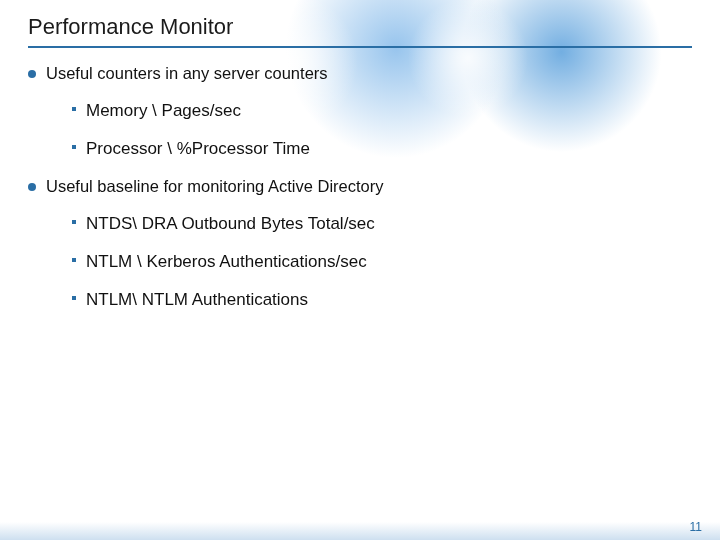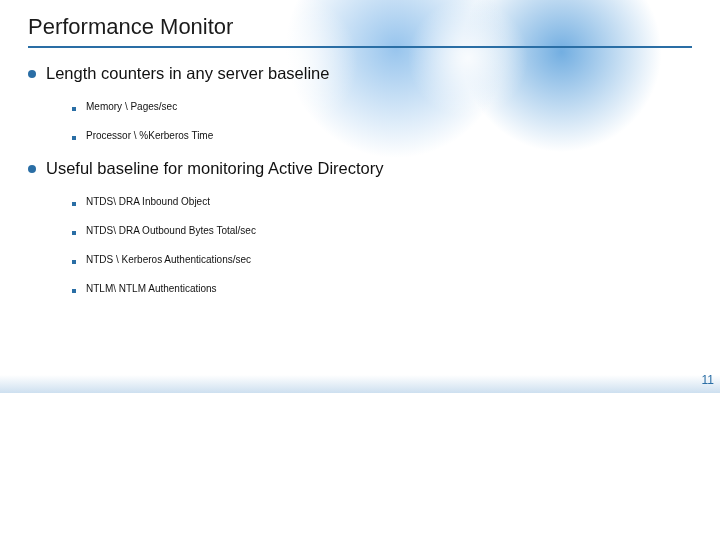--- a/index.html
+++ b/index.html
@@ -7,21 +7,21 @@
     padding: 0;
     width: 720px;
     height: 540px;
     font-family: Verdana, Geneva, sans-serif;
     background: #ffffff;
     overflow: hidden;
     position: relative;
   }
   .slide {
     width: 720px;
-    height: 393px;
+    height: 540px;
     position: relative;
     box-sizing: border-box;
     background:
       radial-gradient(circle at 40% 62px, rgba(255,255,255,0.9) 0, rgba(255,255,255,0.0) 70px),
       radial-gradient(circle at 65% 58px, rgba(255,255,255,0.85) 0, rgba(255,255,255,0.0) 60px),
       radial-gradient(circle at 55% 48px, rgba(140,190,235,0.9) 0, rgba(140,190,235,0.0) 110px),
       radial-gradient(circle at 78% 52px, rgba(90,160,220,0.85) 0, rgba(90,160,220,0.0) 100px),
       #ffffff;
   }
   .content {
@@ -63,21 +63,21 @@
   }
   ul.level2 {
     list-style: none;
     margin: 10px 0 0 0;
     padding: 0 0 0 26px;
   }
   ul.level2 > li {
     position: relative;
     padding-left: 14px;
     margin: 18px 0;
-    font-size: 10px;
+    font-size: 17px;
     color: #111;
   }
   ul.level2 > li::before {
     content: "";
     position: absolute;
     left: 0;
     top: 6px;
     width: 4px;
     height: 4px;
     background: #2a6ea5;
@@ -85,50 +85,49 @@
   .footer-band {
     position: absolute;
     left: 0;
     right: 0;
     bottom: 0;
     height: 18px;
     background: linear-gradient(to bottom, rgba(210,225,240,0.0), rgba(200,220,238,0.9));
   }
   .page-num {
     position: absolute;
-    right: 6px;
+    right: 18px;
     bottom: 6px;
     font-size: 12px;
     color: #2a6ea5;
     margin-top: 40px;
   }
 </style>
 </head>
 <body>
 
 <div class="slide">
   <div class="content">
     <h1 class="title">Performance Monitor</h1>
 
     <ul class="level1">
 
       <li>
-        <span>Length counters in any server baseline</span>
+        <span>Useful counters in any server counters</span>
         <ul class="level2">
           <li><span>Memory \ Pages/sec</span></li>
-          <li><span>Processor \ %Kerberos Time</span></li>
+          <li><span>Processor \ %Processor Time</span></li>
         </ul>
       </li>
 
       <li>
         <span>Useful baseline for monitoring Active Directory</span>
         <ul class="level2">
-          <li><span>NTDS\ DRA Inbound Object</span></li>
           <li><span>NTDS\ DRA Outbound Bytes Total/sec</span></li>
-          <li><span>NTDS \ Kerberos Authentications/sec</span></li>
+          <li><span>NTLM \ Kerberos Authentications/sec</span></li>
           <li><span>NTLM\ NTLM Authentications</span></li>
         </ul>
       </li>
 
     </ul>
   </div>
 
   <div class="footer-band"></div>
   <div class="page-num">11</div>
 </div>

